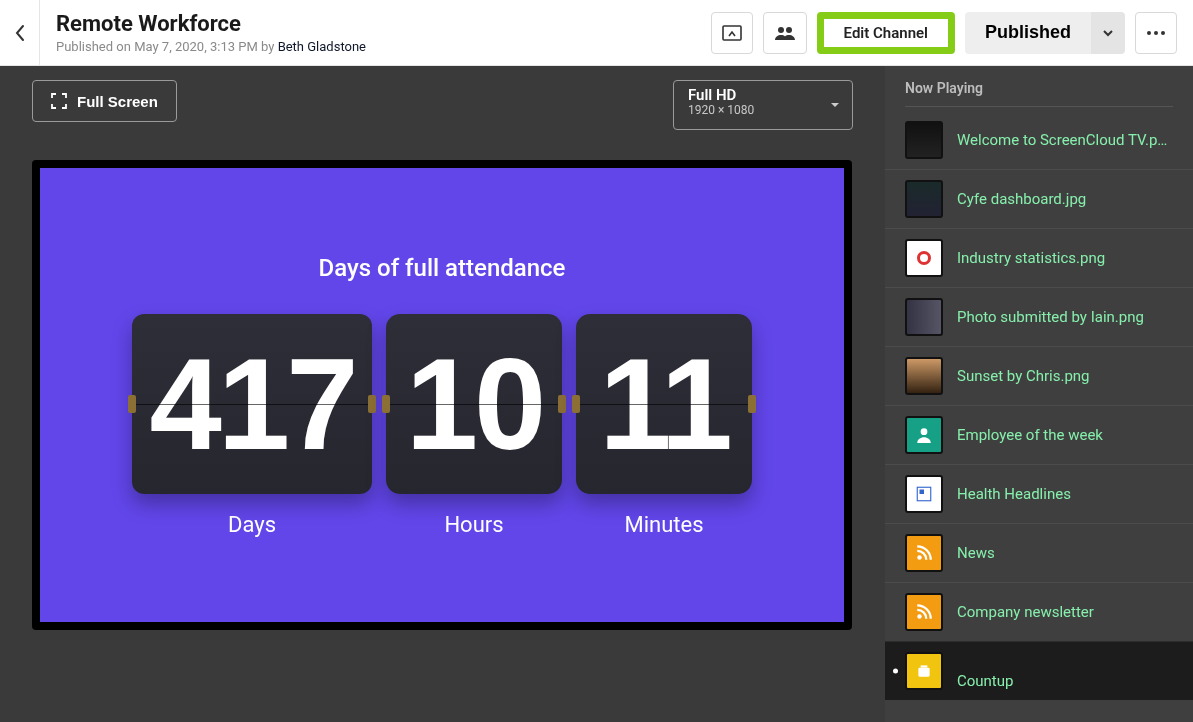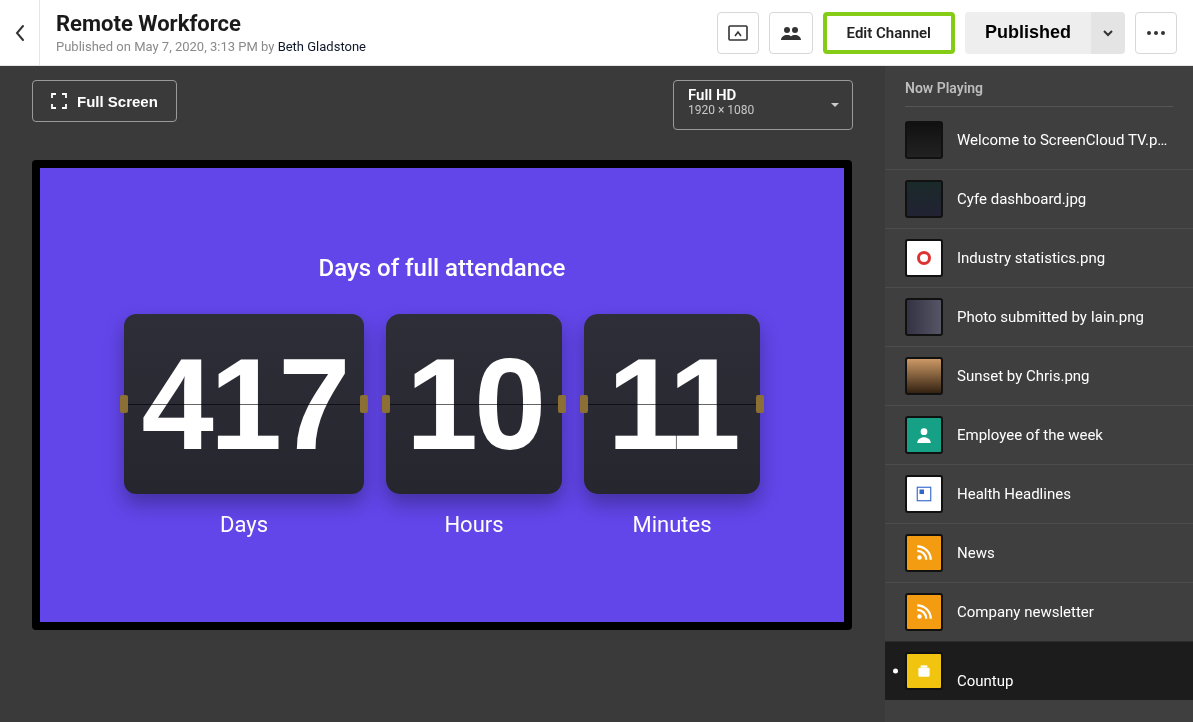--- a/index.html
+++ b/index.html
@@ -5,50 +5,50 @@
 *{box-sizing:border-box;margin:0;padding:0;}
 body{font-family:-apple-system,BlinkMacSystemFont,"Segoe UI",Roboto,Helvetica,Arial,sans-serif;background:#fff;color:#222;overflow:hidden;width:1193px;height:722px;}
 .header{height:66px;display:flex;align-items:center;border-bottom:1px solid #e5e5e5;background:#fff;}
 .back-btn{width:40px;height:66px;display:flex;align-items:center;justify-content:center;border-right:1px solid #e5e5e5;cursor:pointer;}
 .header-main{flex:1;padding:0 16px;}
 .page-title{font-size:22px;font-weight:700;color:#1a1a1a;line-height:1.2;}
 .page-meta{font-size:13px;color:#8a8a8a;margin-top:2px;}
 .page-meta .author{color:#0f172a;font-weight:400;}
 .header-actions{display:flex;align-items:center;gap:10px;padding-right:16px;}
 .icon-btn{height:42px;min-width:42px;border:1px solid #d8d8d8;border-radius:4px;background:#fff;display:flex;align-items:center;justify-content:center;cursor:pointer;padding:0 10px;}
-.text-btn{height:42px;padding:0 20px;border:4px solid #84cc16;border-radius:4px;background:#fff;font-size:15px;font-weight:600;display:flex;align-items:center;cursor:pointer;}
+.text-btn{height:42px;padding:0 20px;border:7px solid #84cc16;border-radius:4px;background:#fff;font-size:15px;font-weight:600;display:flex;align-items:center;cursor:pointer;}
 .pub-group{display:flex;}
 .pub-btn{height:42px;padding:0 20px;background:#eee;border:none;border-radius:4px 0 0 4px;font-size:18px;font-weight:600;cursor:pointer;}
 .pub-drop{height:42px;width:34px;background:#e4e4e4;border:none;border-radius:0 4px 4px 0;display:flex;align-items:center;justify-content:center;cursor:pointer;}
 .body{display:flex;height:656px;}
 .stage{flex:1;background:#3a3a3a;padding:14px 32px 32px;position:relative;}
 .stage-top{display:flex;justify-content:space-between;align-items:flex-start;margin-bottom:30px;}
 .fs-btn{height:42px;padding:0 18px;border:1px solid #9a9a9a;border-radius:4px;background:transparent;color:#fff;font-size:15px;font-weight:600;display:flex;align-items:center;gap:10px;cursor:pointer;}
 .res-select{min-width:180px;height:50px;border:1px solid #9a9a9a;border-radius:4px;background:transparent;color:#fff;padding:6px 36px 6px 14px;position:relative;cursor:pointer;}
 .res-name{font-size:15px;font-weight:600;line-height:1.1;}
 .res-dim{font-size:12px;color:#c8c8c8;line-height:1.1;}
 .res-caret{position:absolute;right:12px;top:50%;transform:translateY(-50%);}
 .screen-outer{width:820px;height:470px;background:#000;border-radius:4px;padding:8px;}
 .screen{width:100%;height:100%;background:#6246ea;border-radius:0;display:flex;flex-direction:column;align-items:center;justify-content:center;color:#fff;}
 .counter-title{font-size:24px;font-weight:500;margin-bottom:32px;}
-.cards{display:flex;gap:22px;}
+.cards{display:flex;gap:14px;}
 .cardwrap{display:flex;flex-direction:column;align-items:center;}
 .card{background:linear-gradient(#2e2e38,#26262f);border-radius:12px;position:relative;display:flex;align-items:center;justify-content:center;box-shadow:0 10px 20px rgba(0,0,0,.3);}
 .card.big{width:240px;height:180px;}
 .card.small{width:176px;height:180px;border-radius:14px;}
 .card::before{content:"";position:absolute;left:0;right:0;top:50%;height:1px;background:rgba(0,0,0,.6);}
 .card .peg{position:absolute;top:50%;width:8px;height:18px;background:#8b6f35;border-radius:2px;transform:translateY(-50%);}
 .card .peg.l{left:-4px;}
 .card .peg.r{right:-4px;}
 .num{font-size:130px;font-weight:800;letter-spacing:-4px;color:#fff;line-height:1;font-family:Arial,sans-serif;}
 .unit{margin-top:18px;font-size:22px;font-weight:400;}
 .sidebar{width:308px;background:#3f3f3f;overflow-y:auto;}
 .np{font-size:14px;font-weight:600;color:#bdbdbd;padding:14px 20px 10px;}
 .np+.divider{height:1px;background:#555;margin:0 20px 4px;}
-.item{display:flex;align-items:center;gap:14px;padding:10px 20px;cursor:pointer;color:#ffffff;font-size:15px;position:relative;}
+.item{display:flex;align-items:center;gap:14px;padding:10px 20px;cursor:pointer;color:#86efac;font-size:15px;position:relative;}
 .item.sep{border-top:1px solid rgba(255,255,255,.07);}
 .item.active{background:#1c1c1c;align-items:flex-end;}
 .item.active::before{content:"";position:absolute;left:8px;top:50%;width:5px;height:5px;background:#fff;border-radius:50%;transform:translateY(-50%);}
 .thumb{width:38px;height:38px;border-radius:3px;background:#222;border:2px solid #111;flex-shrink:0;display:flex;align-items:center;justify-content:center;}
 .thumb.rss{background:#f39c12;}
 .thumb.yellow{background:#f1c40f;}
 .thumb.teal{background:#16a085;}
 .thumb.white{background:#fff;}
 .thumb svg{width:18px;height:18px;}
 .item-label{flex:1;white-space:nowrap;overflow:hidden;text-overflow:ellipsis;}

